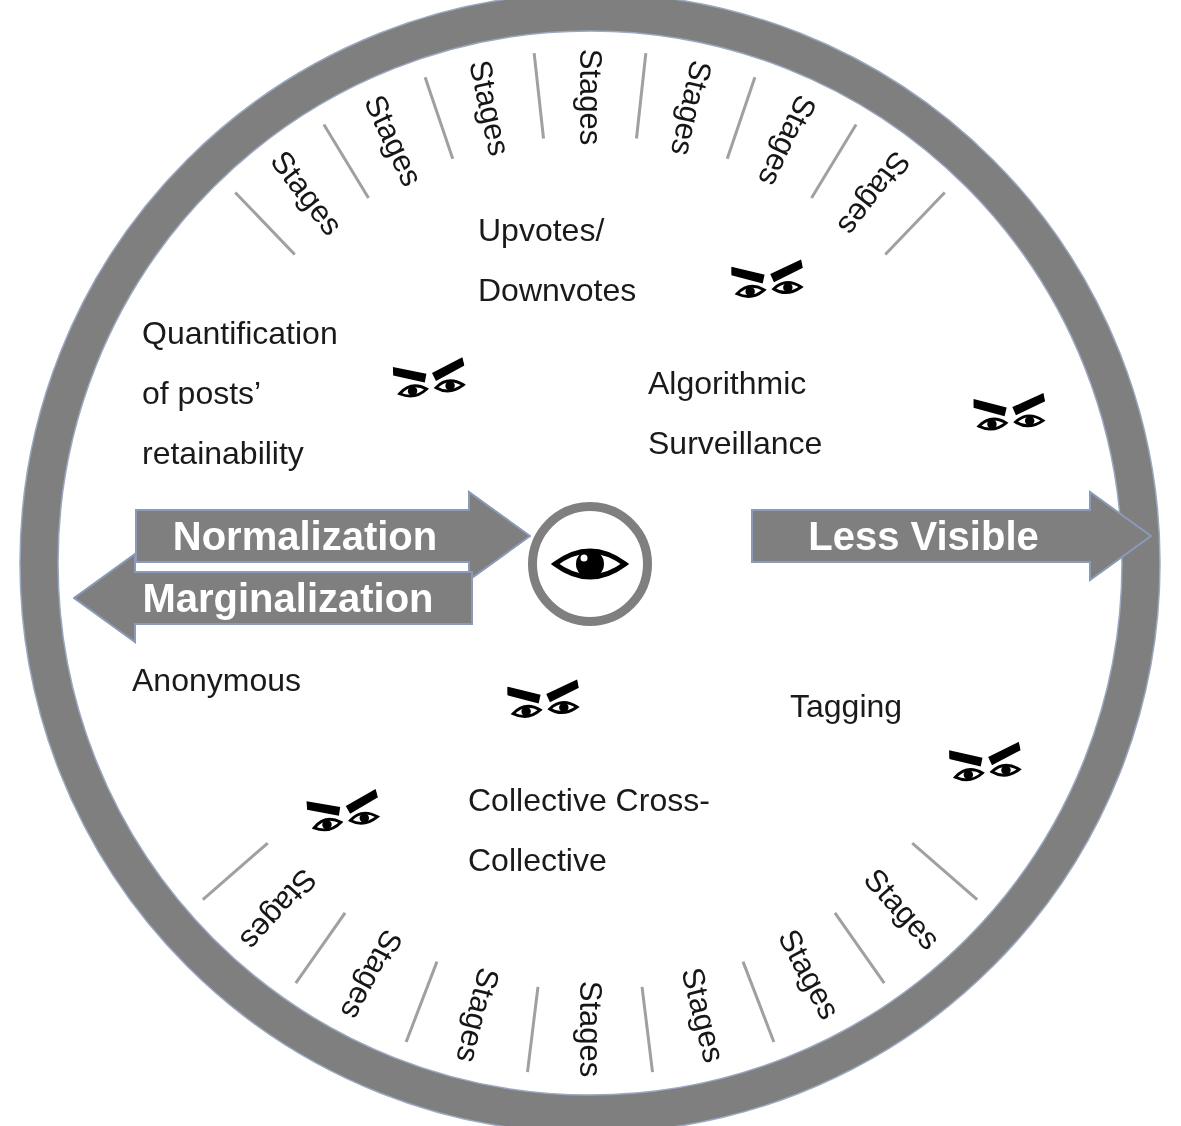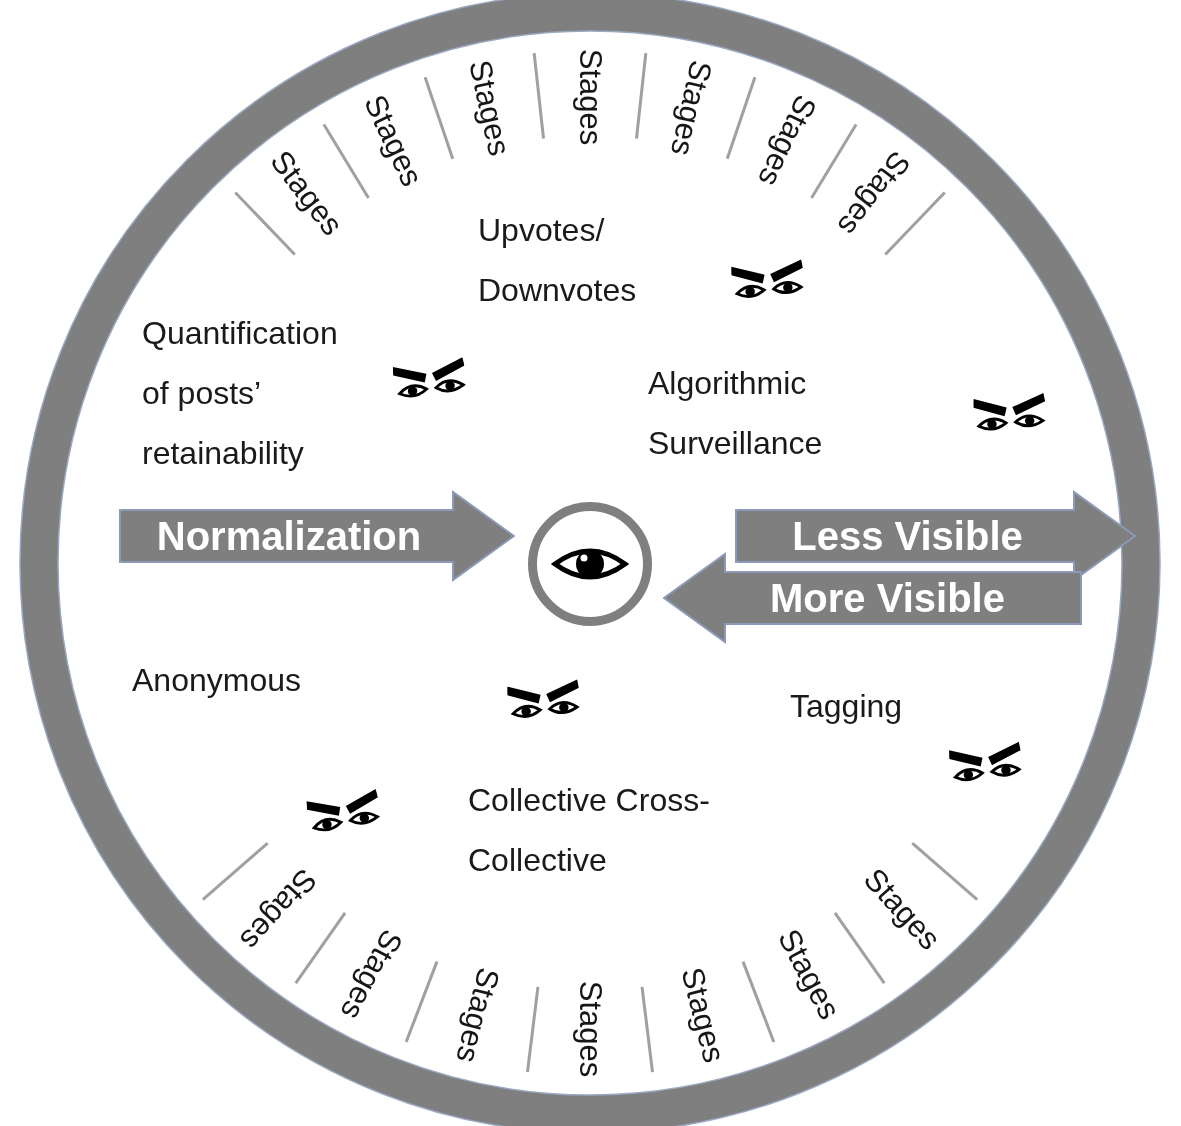--- a/index.html
+++ b/index.html
@@ -22,21 +22,21 @@
   
   .tick {
     position:absolute; left:590px; top:563px; width:3px; height:86px; background:#a0a0a0;
     transform: translate(-50%,-50%) rotate(var(--a)) translateY(-470px);
   }
 
   
   .concept { position:absolute; font-size:32px; line-height:60px; color:#1a1a1a; }
 
   
-  .arrow { position:absolute; }
+  .arrow { position:absolute;margin-left:16px; }
   .arrow svg { display:block; }
   .arrow-label {
     position:absolute; top:0; height:92px; display:flex; align-items:center; justify-content:center;
     font-weight:700; font-size:40px; color:#ffffff; white-space:nowrap;
   }
   .arrow.dir-right .arrow-label { left:0; width:calc(100% - 56px); }
   .arrow.dir-left  .arrow-label { left:30px; width:calc(100% - 30px); }
 
   
   .center-eye {
@@ -117,34 +117,34 @@
     <div>Tagging</div>
   </div>
 
   <div class="arrow dir-right" style="left:119px; top:490px;">
     <svg width="396" height="92" viewBox="0 0 396 92">
       <path d="M1,20 H334 V2 L395,46 L334,90 V72 H1 Z" fill="#7f7f7f" stroke="#8a9ab8" stroke-width="2"></path>
     </svg>
     <div class="arrow-label">Normalization</div>
   </div>
 
+  <div class="arrow dir-left" style="left:57px; top:552px;">
+    <svg width="400" height="92" viewBox="0 0 400 92">
+      <path d="M399,20 H62 V2 L1,46 L62,90 V72 H399 Z" fill="#7f7f7f" stroke="#8a9ab8" stroke-width="2"></path>
+    </svg>
+    <div class="arrow-label">Marginalization</div>
+  </div>
 
   <div class="arrow dir-right" style="left:735px; top:490px;">
     <svg width="401" height="92" viewBox="0 0 401 92">
       <path d="M1,20 H339 V2 L400,46 L339,90 V72 H1 Z" fill="#7f7f7f" stroke="#8a9ab8" stroke-width="2"></path>
     </svg>
     <div class="arrow-label">Less Visible</div>
   </div>
 
-  <div class="arrow dir-left" style="left:663px; top:552px;">
-    <svg width="419" height="92" viewBox="0 0 419 92">
-      <path d="M418,20 H62 V2 L1,46 L62,90 V72 H418 Z" fill="#7f7f7f" stroke="#8a9ab8" stroke-width="2"></path>
-    </svg>
-    <div class="arrow-label">More Visible</div>
-  </div>
 
   <div class="center-eye">
     <svg width="80" height="56" viewBox="0 0 80 56">
       <path d="M5,28 Q40,2 75,28 Q40,54 5,28 Z" fill="#ffffff" stroke="#000000" stroke-width="5"></path>
       <circle cx="40" cy="28" r="14" fill="#000000"></circle>
       <circle cx="34" cy="22" r="3.5" fill="#ffffff"></circle>
     </svg>
   </div>
 
   <div class="watching" style="left:732px; top:258px; transform:rotate(-6deg);">

